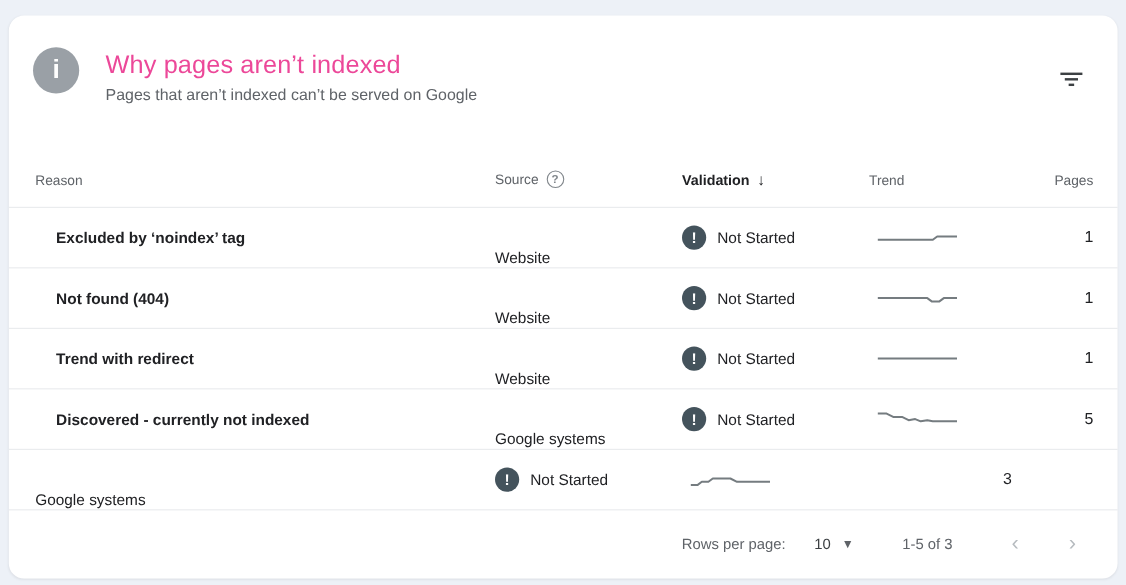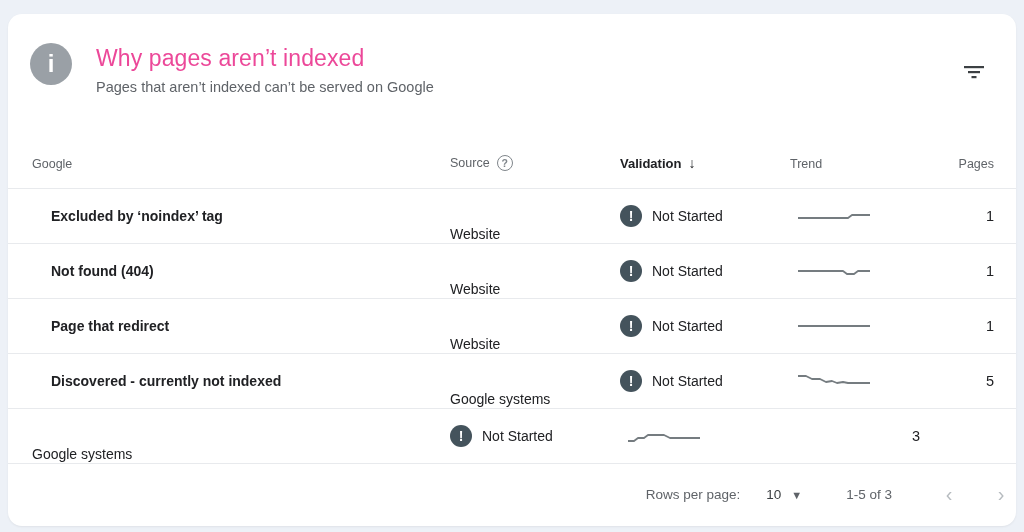--- a/index.html
+++ b/index.html
@@ -141,20 +141,21 @@
     font-size: 14.5px;
     color: #202124;
     text-align: right;
   }
   
   .tfoot {
     height: 61px;
     display: flex;
     align-items: center;
     justify-content: flex-end;
+    padding-right: 26px;
     flex: 0 0 auto;
     font-size: 13.5px;
     color: #5f6368;
   }
   .rpp-label { margin-right: 26px; }
   .rpp-select {
     display: flex; align-items: center; gap: 10px;
     color: #3c4043;
     cursor: pointer;
     margin-right: 44px;
@@ -188,21 +189,21 @@
         <rect x="5" y="8" width="12" height="2.2" fill="#3c4043"></rect>
         <rect x="8.5" y="13" width="5" height="2.2" fill="#3c4043"></rect>
       </svg>
     </button>
   </div>
 
   <div class="table">
 
     <div class="trow thead">
       <div class="th">
-        <span>Google</span>
+        <span>Reason</span>
       </div>
       <div class="th">
         <span>Source</span>
         <span class="help-circle">?</span>
       </div>
       <div class="th sorted">
         <span>Validation</span>
         <span class="sort-arrow">↓</span>
       </div>
       <div class="th">
@@ -237,21 +238,21 @@
       </div>
       <div class="trend-cell">
         <svg class="spark" width="76" height="20" viewBox="0 0 76 20">
             <polyline points="2,10 47,10 51,13 58,13 62,10 74,10"></polyline>
           </svg>
       </div>
       <div class="pages-cell">1</div>
     </div>
 
     <div class="trow drow">
-      <div class="reason-cell">Page that redirect</div>
+      <div class="reason-cell">Trend with redirect</div>
       <div class="source-cell">Website</div>
       <div class="validation-cell">
         <span class="badge">!</span>
         <span class="validation-label">Not Started</span>
       </div>
       <div class="trend-cell">
         <svg class="spark" width="76" height="20" viewBox="0 0 76 20">
             <polyline points="2,10 74,10"></polyline>
           </svg>
       </div>

